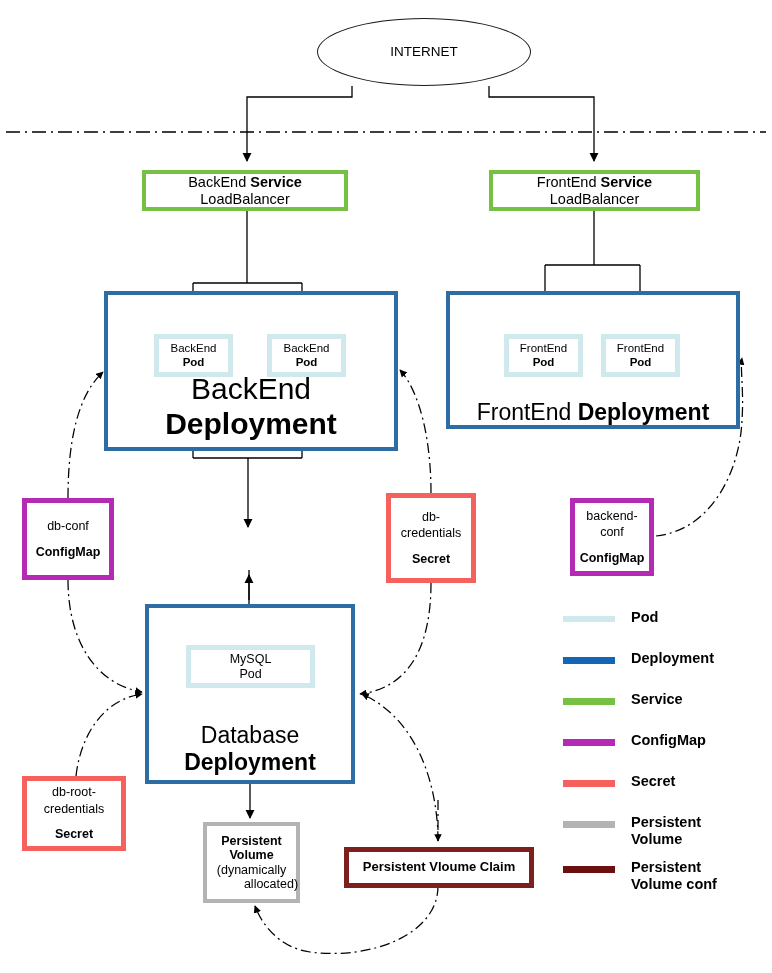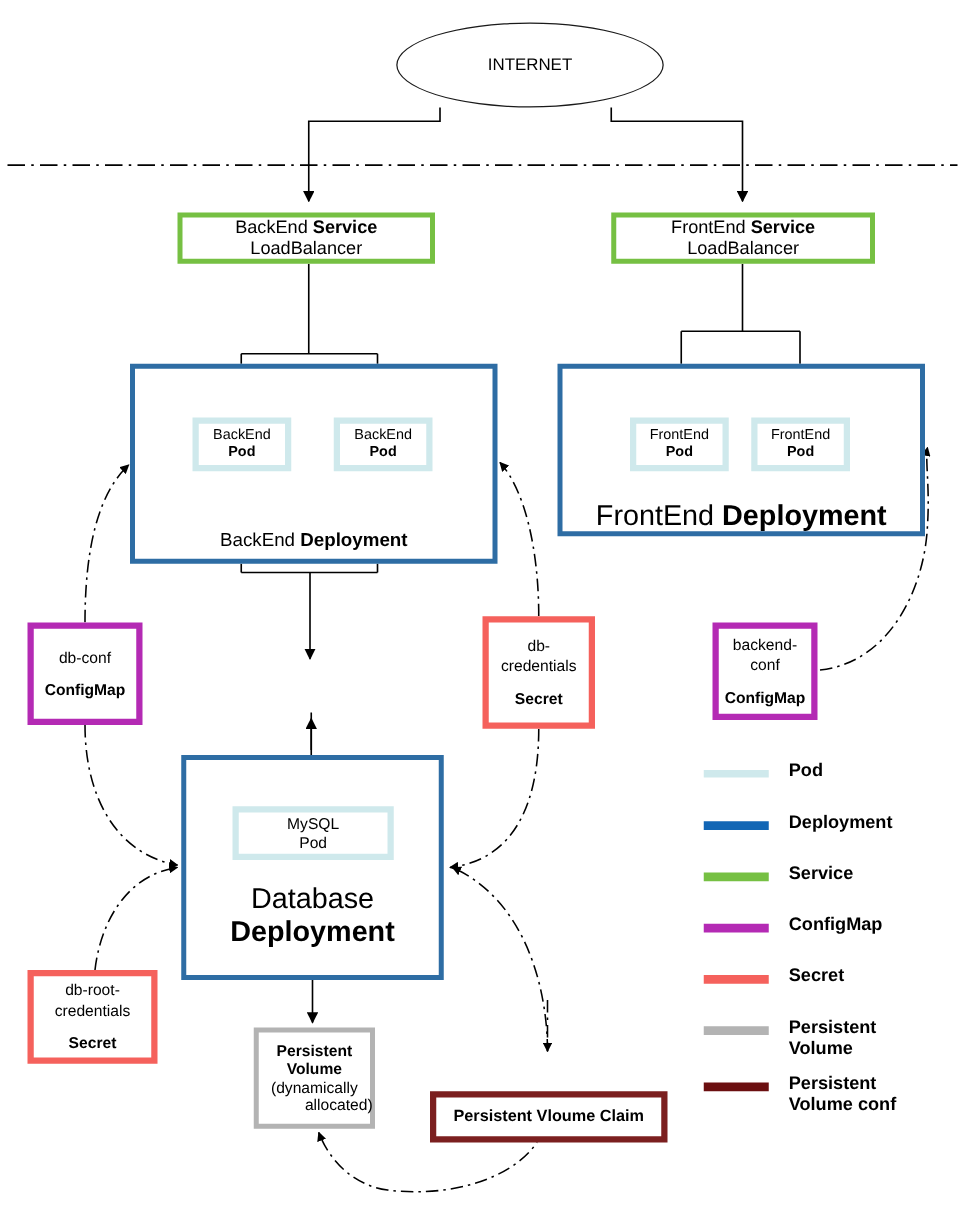--- a/index.html
+++ b/index.html
@@ -29,42 +29,42 @@
 
   
   #internet-node{left:317px;top:18px;width:214px;height:68px;
       border:1.5px solid #1a1a1a;border-radius:50%;background:#fff;
       font-size:13.5px;}
 
   #backend-service{left:142px;top:170px;width:206px;height:41px;font-size:14.5px;}
   #frontend-service{left:489px;top:170px;width:211px;height:41px;font-size:14.5px;}
 
   #backend-deployment{left:104px;top:291px;width:294px;height:160px;
-      justify-content:flex-end;padding-bottom:6px;font-size:15px;}
+      justify-content:flex-end;padding-bottom:6px;font-size:30px;}
   #frontend-deployment{left:446px;top:291px;width:294px;height:138px;
       justify-content:flex-end;padding-bottom:0;font-size:23px;}
 
   #backend-pod-1{left:154px;top:334px;width:79px;height:43px;font-size:11.5px;}
   #backend-pod-2{left:267px;top:334px;width:79px;height:43px;font-size:11.5px;}
   #frontend-pod-1{left:504px;top:334px;width:79px;height:43px;font-size:11.5px;}
   #frontend-pod-2{left:601px;top:334px;width:79px;height:43px;font-size:11.5px;}
 
   #db-conf{left:22px;top:498px;width:92px;height:82px;font-size:12.5px;}
   #db-credentials{left:386px;top:493px;width:90px;height:90px;font-size:12.5px;}
   #backend-conf{left:570px;top:498px;width:84px;height:78px;font-size:12.5px;}
   #db-root-credentials{left:22px;top:776px;width:104px;height:75px;font-size:12.5px;}
 
   #mysql-service{left:148px;top:532px;width:204px;height:38px;font-size:13.5px;}
 
   #database-deployment{left:145px;top:604px;width:210px;height:180px;
-      justify-content:flex-end;padding-bottom:22px;font-size:23px;}
+      justify-content:flex-end;padding-bottom:5px;font-size:23px;}
   #mysql-pod{left:186px;top:645px;width:129px;height:43px;font-size:12.5px;}
 
   #persistent-volume{left:203px;top:822px;width:97px;height:81px;font-size:12.5px;}
-  #pvc{left:344px;top:873px;width:190px;height:41px;font-size:13px;}
+  #pvc{left:344px;top:847px;width:190px;height:41px;font-size:13px;}
 
   #db-conf .l1,#db-credentials .l1,#backend-conf .l1,#db-root-credentials .l1{margin-bottom:2px;}
   #db-conf .l2,#db-credentials .l2,#backend-conf .l2,#db-root-credentials .l2{margin-top:9px;}
 
   
   #legend{position:absolute;left:563px;top:608px;width:205px;}
   .legend-row{display:flex;align-items:flex-start;margin-bottom:0px;height:41px;}
   .legend-row.tall{height:45px;}
   .swatch{width:52px;flex:0 0 52px;margin-top:8px;margin-right:16px;}
   .legend-label{font-weight:bold;font-size:14.5px;line-height:1.14;padding-top:1px;}

